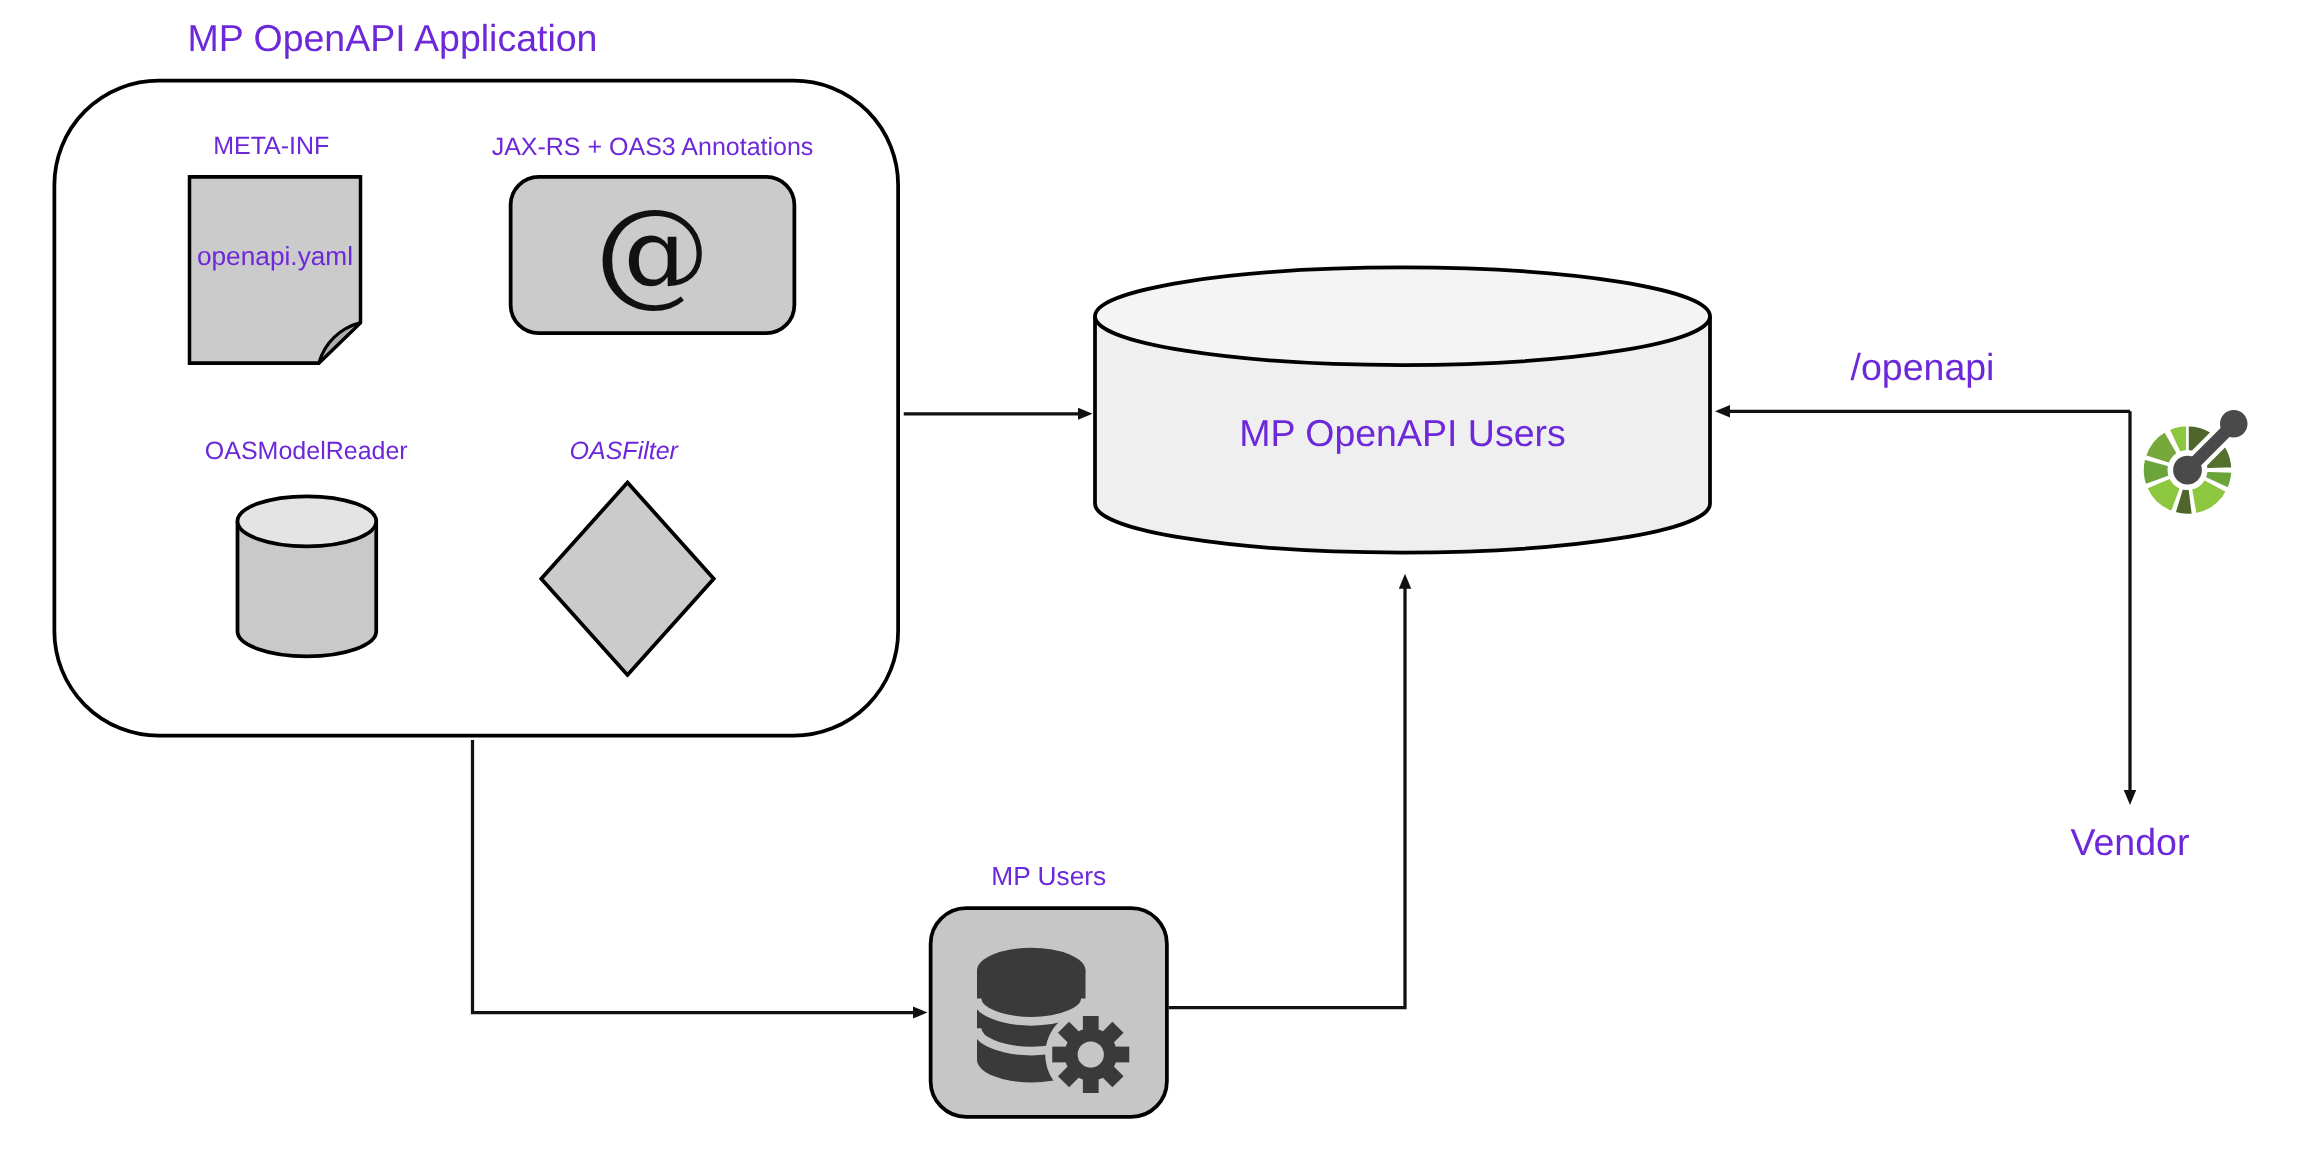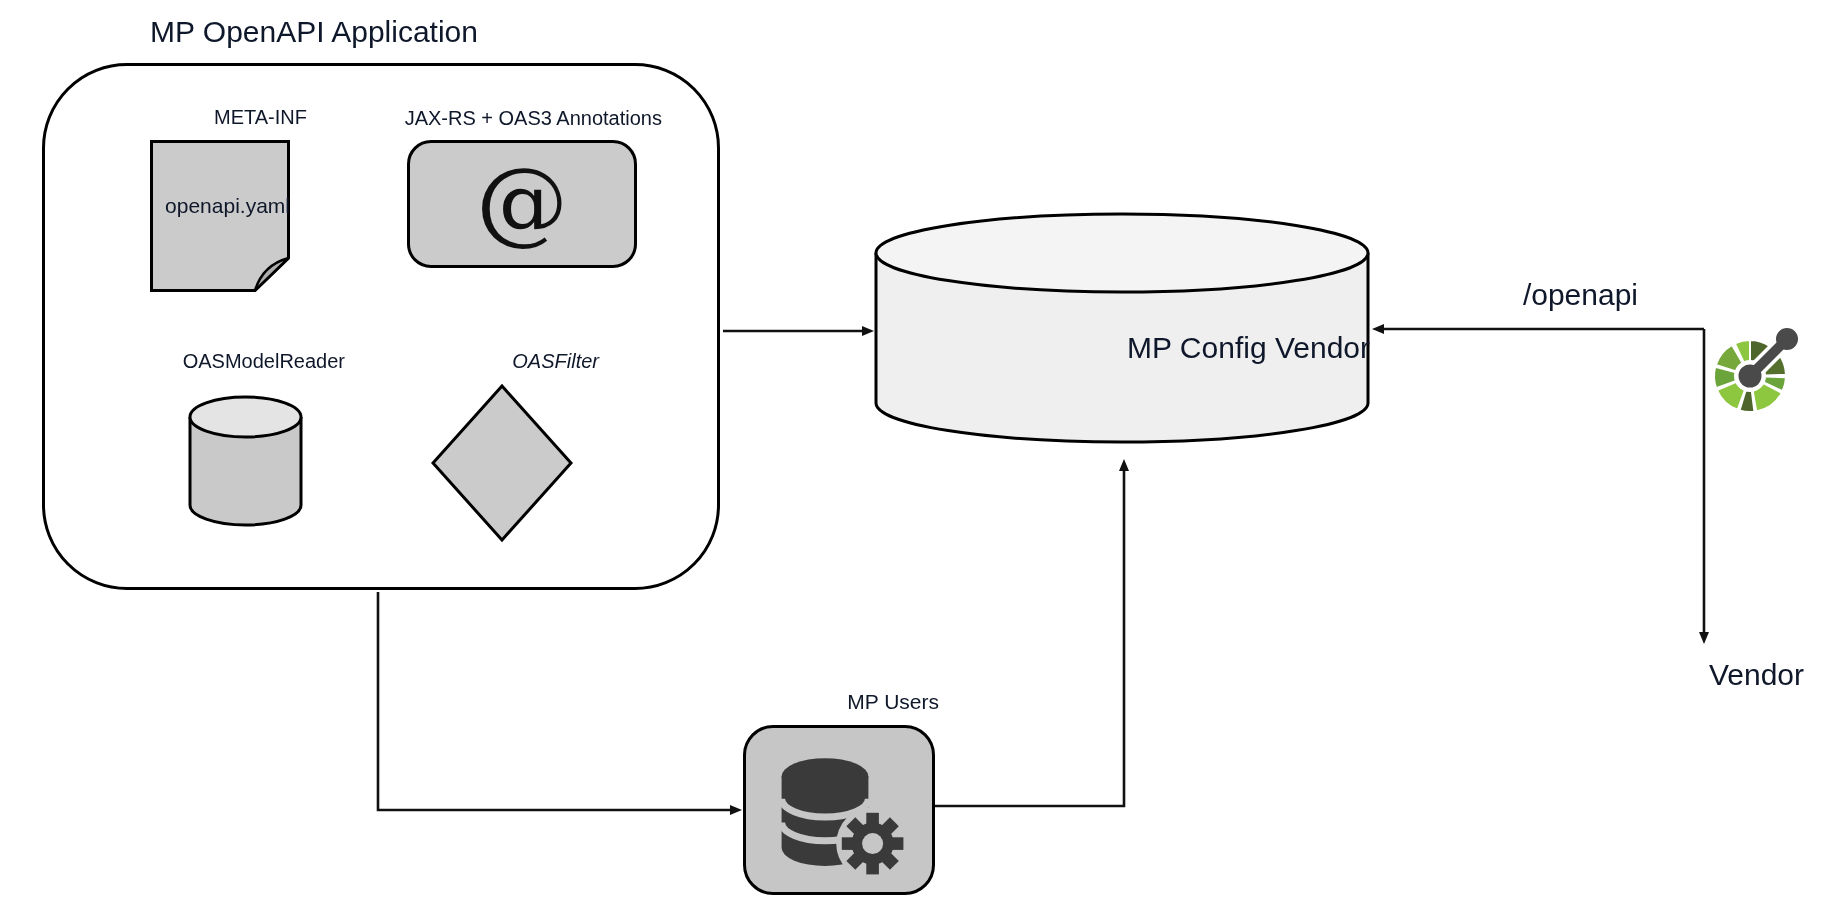--- a/index.html
+++ b/index.html
@@ -1,21 +1,21 @@
 <!DOCTYPE html>
 <html><head>
 <meta charset="utf-8">
 <style>
   html,body{margin:0;padding:0;background:#ffffff;}
   .canvas{
     position:relative;width:1848px;height:920px;background:#ffffff;overflow:hidden;
     font-family:"Liberation Sans","DejaVu Sans",sans-serif;color:#1a1a1a;
   }
   .abs{position:absolute;}
-  .lbl{position:absolute;text-align:right;white-space:nowrap;color:#0f172a;}
+  .lbl{position:absolute;text-align:center;white-space:nowrap;color:#6d28d9;}
   .lbl-lg{font-size:30px;}
   .lbl-md{font-size:20px;}
   .app-box{
     position:absolute;left:42px;top:63px;width:678px;height:527px;
     border:3px solid #000;border-radius:85px;background:#fff;box-sizing:border-box;
   }
   .ann-rect{
     position:absolute;left:407px;top:140px;width:230px;height:128px;
     background:#cbcbcb;border:3px solid #000;border-radius:24px;box-sizing:border-box;
     display:flex;align-items:center;justify-content:center;
@@ -72,21 +72,21 @@
 
   <div class="lbl lbl-md" style="left:399px;top:350px;width:200px;font-style:italic;">OASFilter</div>
   <svg class="abs" style="left:431px;top:384px;" width="142" height="158" viewBox="0 0 142 158">
     <polygon points="71,2 140,79 71,156 2,79" fill="#cbcbcb" stroke="#000" stroke-width="3"></polygon>
   </svg>
 
   <svg class="abs" style="left:874px;top:211px;" width="496" height="236" viewBox="0 0 496 236">
     <path d="M2,42 V192 A246,39 0 0 0 494,192 V42" fill="#efefef" stroke="#000" stroke-width="3"></path>
     <ellipse cx="248" cy="42" rx="246" ry="39" fill="#f4f4f4" stroke="#000" stroke-width="3"></ellipse>
   </svg>
-  <div class="lbl lbl-lg" style="left:874px;top:331px;width:496px;">MP Config Vendor</div>
+  <div class="lbl lbl-lg" style="left:874px;top:331px;width:496px;">MP OpenAPI Users</div>
 
   <div class="lbl" style="left:739px;top:690px;width:200px;font-size:21px;">MP Users</div>
   <div class="config-box">
     <svg width="140" height="140" viewBox="0 0 100 100">
       <g fill="#3a3a3a">
         <path d="M9,26 V77 A31,13 0 0 0 71,77 V26 Z"></path>
         <ellipse cx="40" cy="26" rx="31" ry="13"></ellipse>
       </g>
       <g stroke="#c6c6c6" stroke-width="5" fill="none">
         <path d="M9,42 A31,13 0 0 0 71,42"></path>

